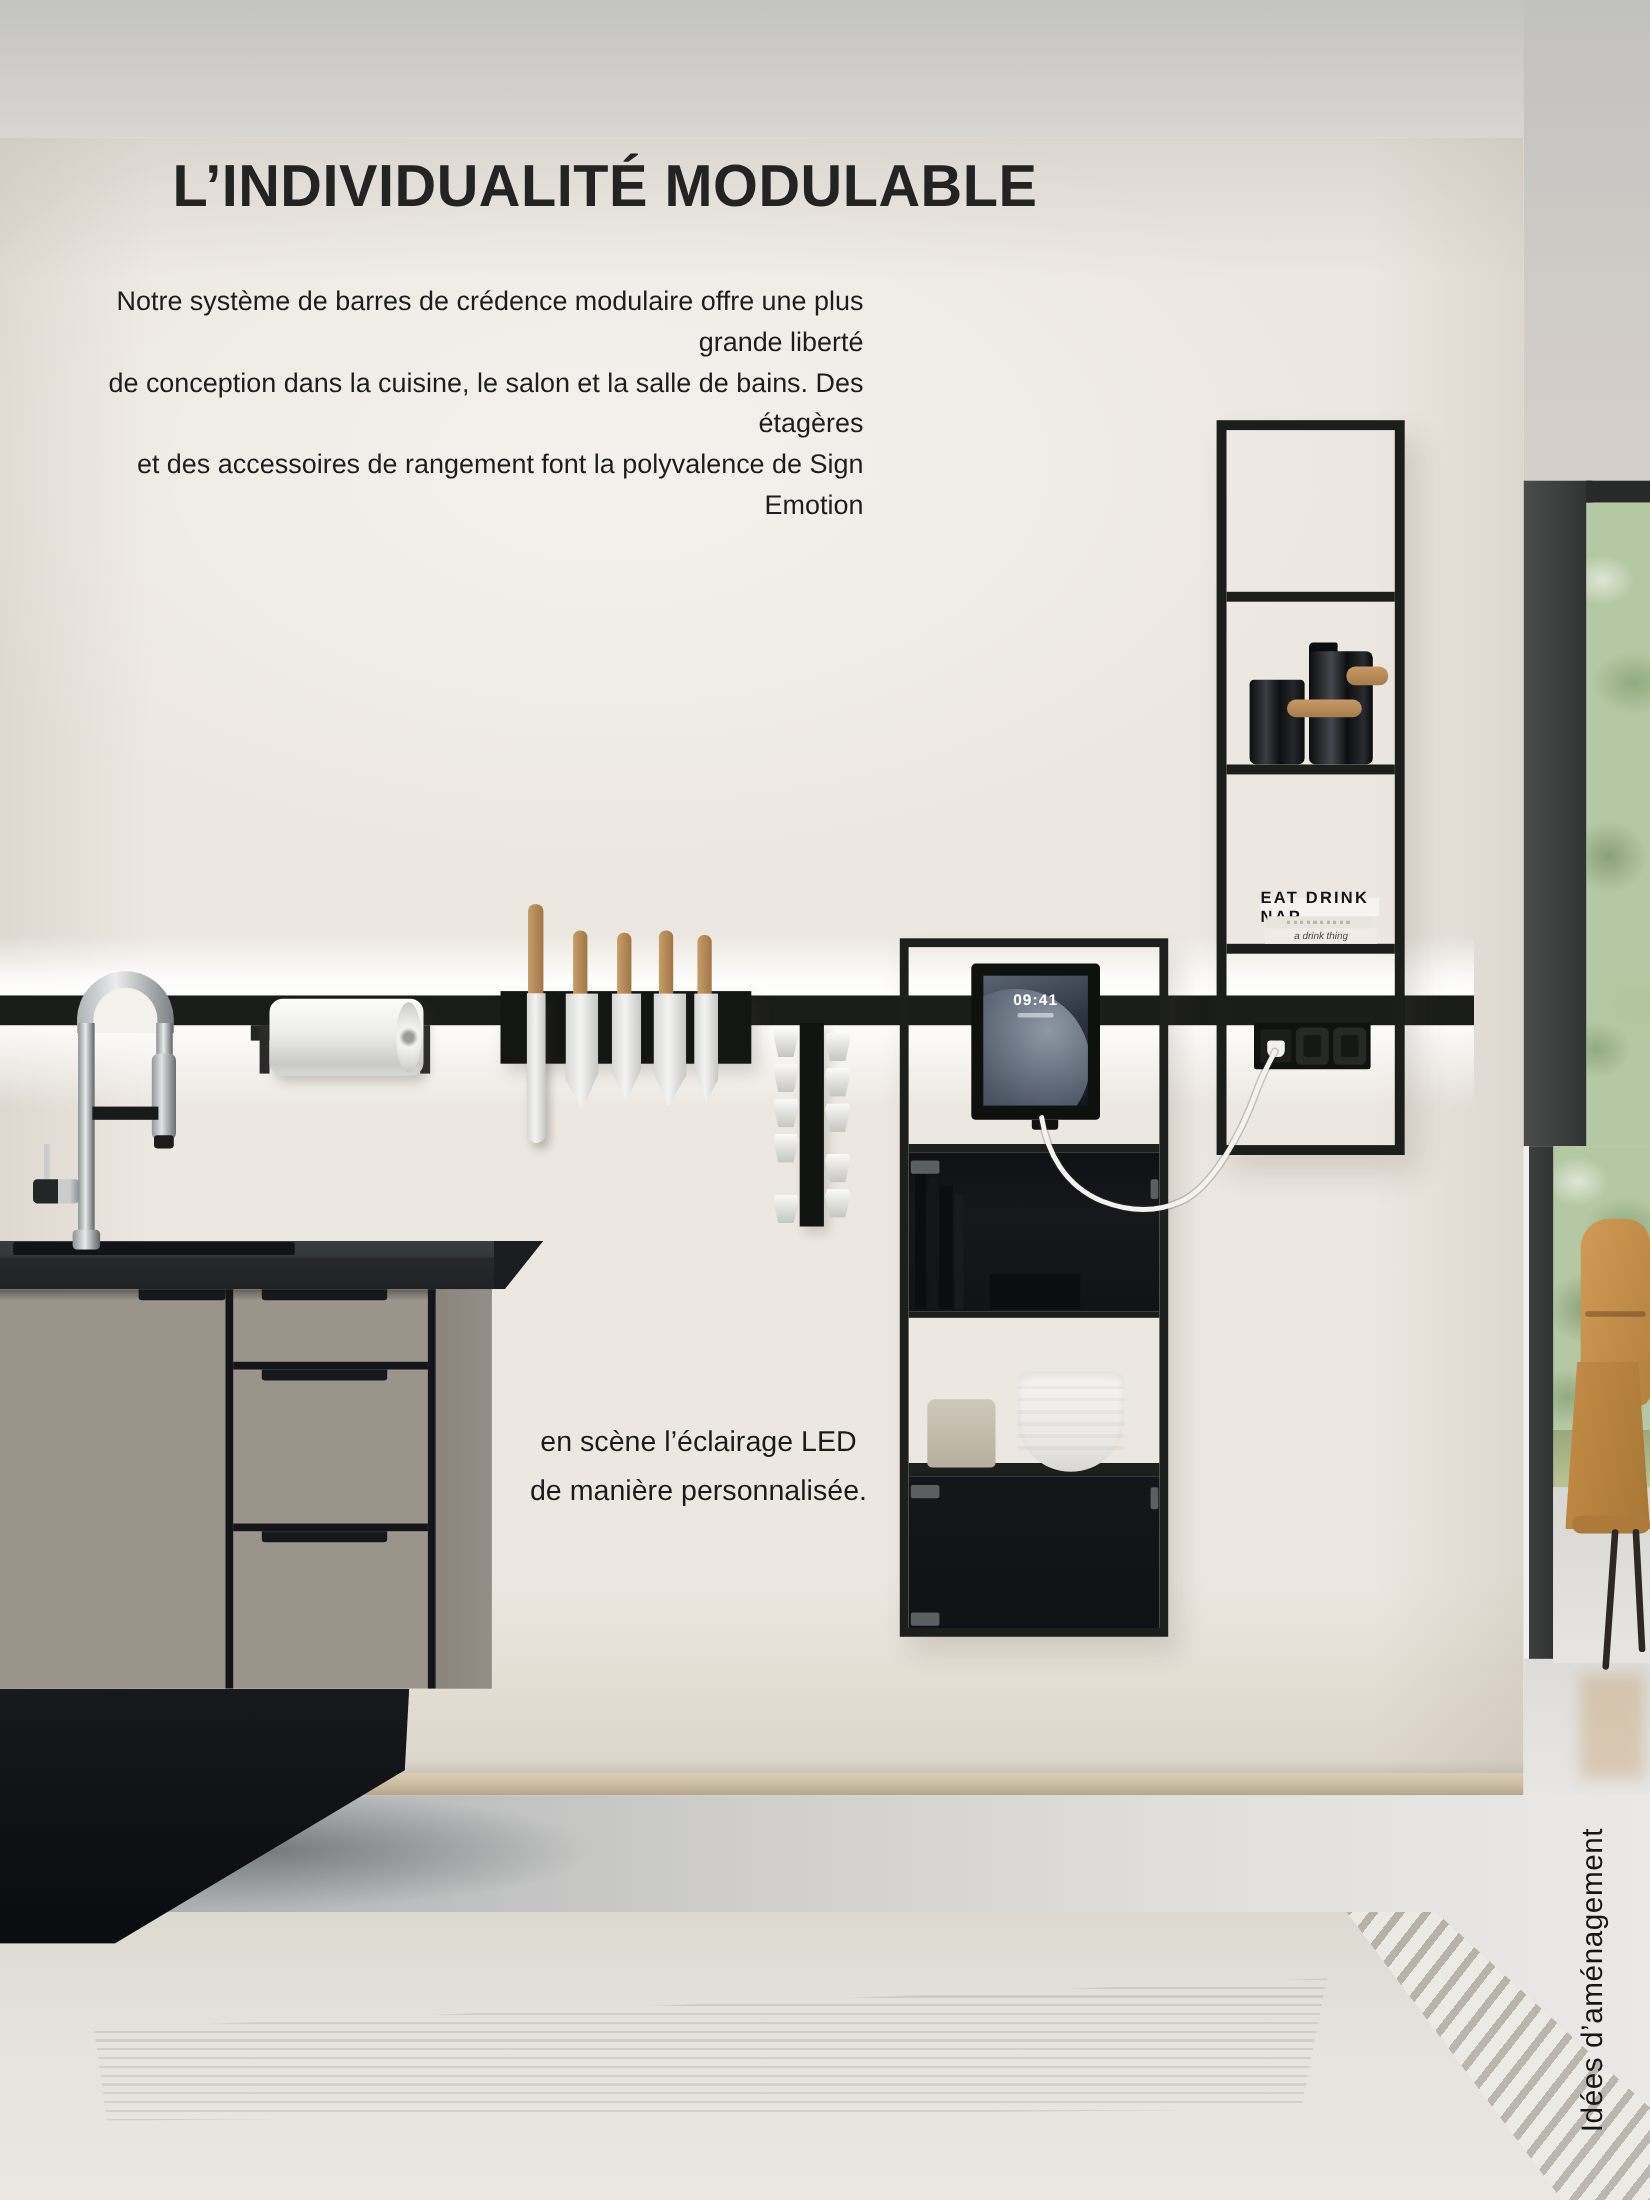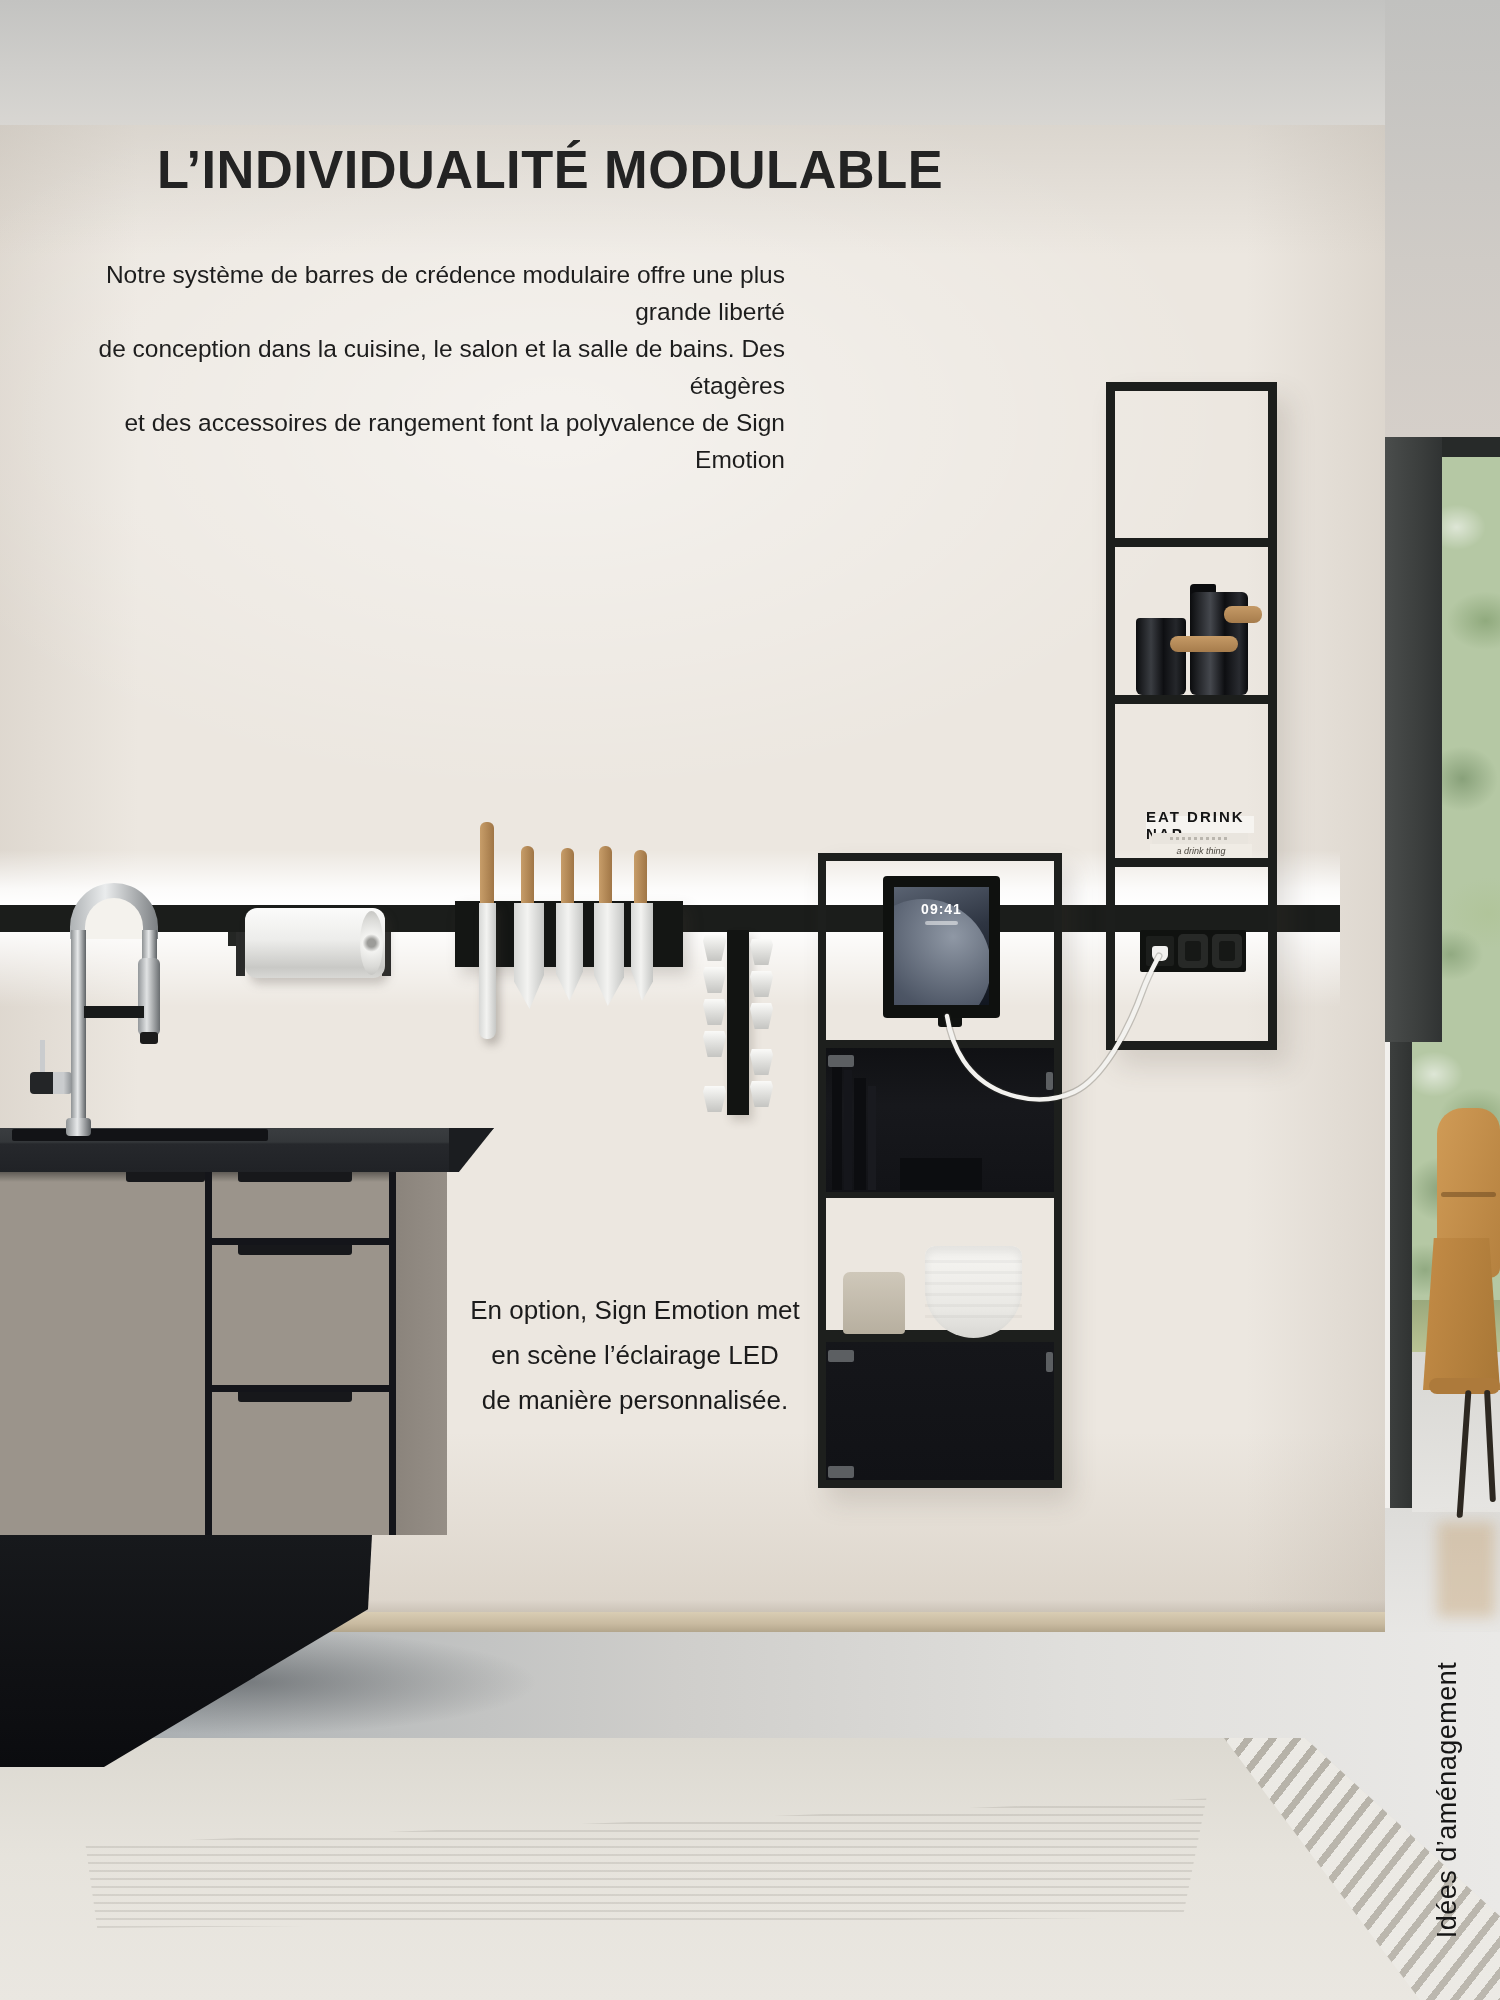--- a/index.html
+++ b/index.html
@@ -403,19 +403,18 @@
   <div class="abs z7" id="sidetap-neck"></div>
   <div class="abs z7" id="sidetap-head"></div>
 
   <div class="abs z9" id="headline">L’INDIVIDUALITÉ MODULABLE</div>
   <div class="abs z9" id="intro">
     <div>Notre système de barres de crédence modulaire offre une plus grande liberté</div>
     <div>de conception dans la cuisine, le salon et la salle de bains. Des étagères</div>
     <div>et des accessoires de rangement font la polyvalence de Sign Emotion</div>
   </div>
   <div class="abs z9" id="caption">
-    <div>En option, Sign Emotion met</div>
     <div>en scène l’éclairage LED</div>
     <div>de manière personnalisée.</div>
   </div>
   <div class="abs z9" id="side-label">Idées d’aménagement</div>
 
 </div>
 
 </body></html>

